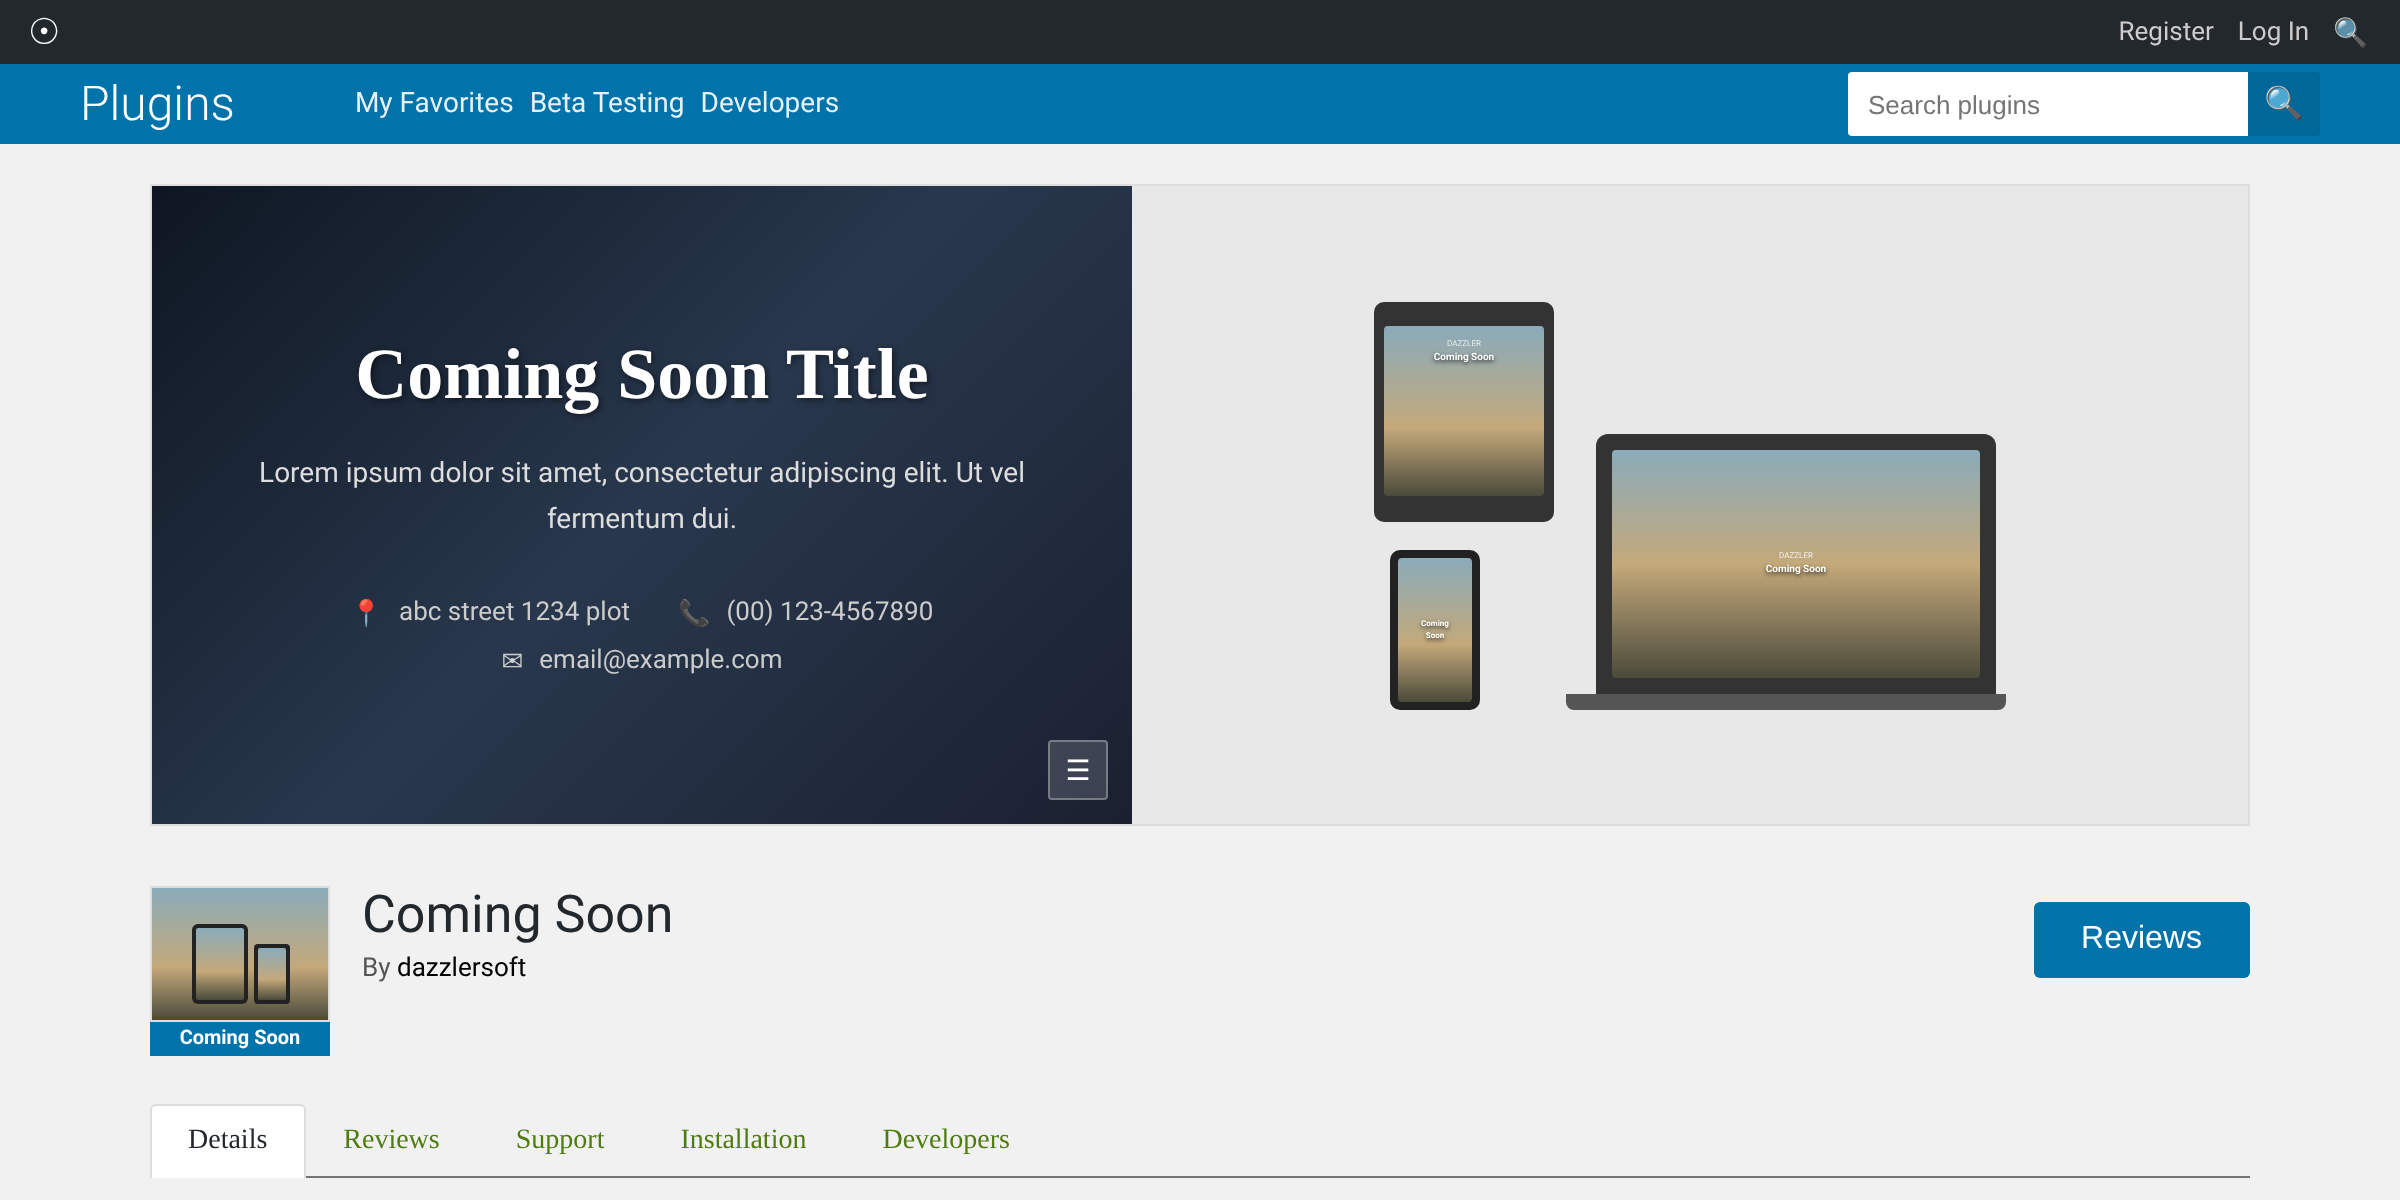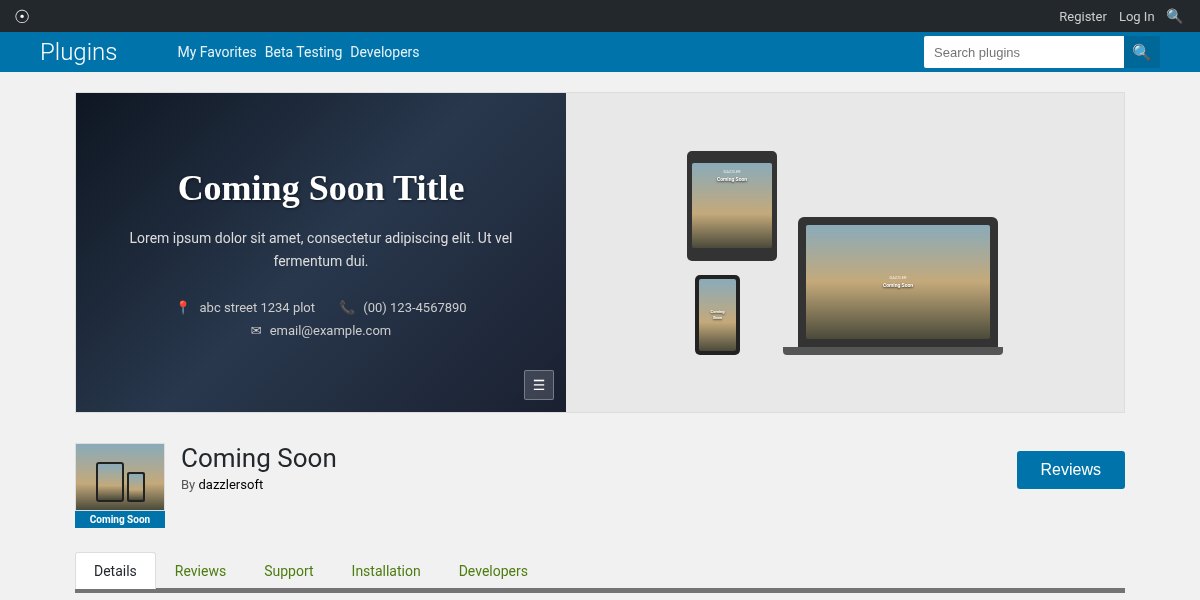--- a/index.html
+++ b/index.html
@@ -331,22 +331,23 @@
       cursor: pointer;
       border-radius: 3px;
       white-space: nowrap;
       margin-top: 8px;
       align-self: flex-start;
     }
 
     
     .tabs-bar {
       display: flex;
-      border-bottom: 5px solid #737373;
+      border-bottom: 1px solid #737373;
       margin-top: 8px;
+      font-family: Liberation Serif, serif;
     }
     .tab-item {
       padding: 10px 18px;
       font-size: 14px;
       color: #4d7c0f;
       cursor: pointer;
       text-decoration: none;
       border: 1px solid transparent;
       border-bottom: none;
       margin-bottom: -1px;

